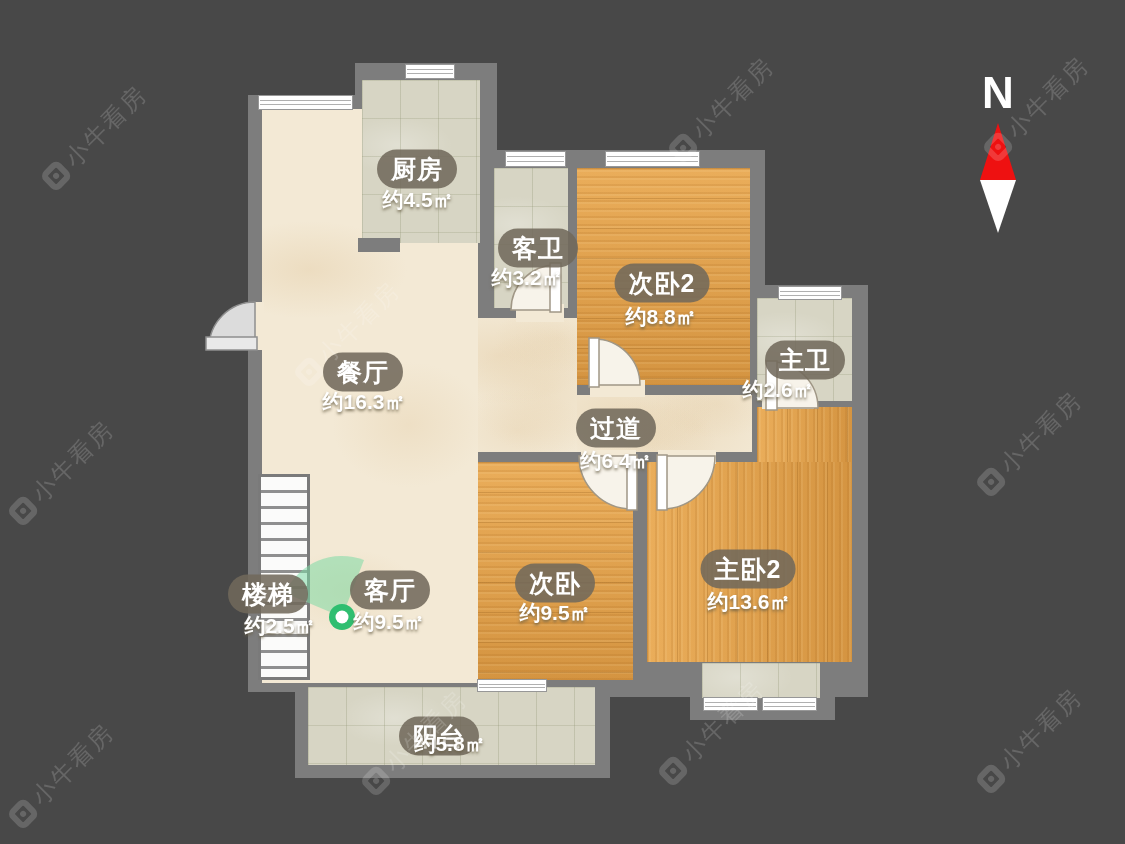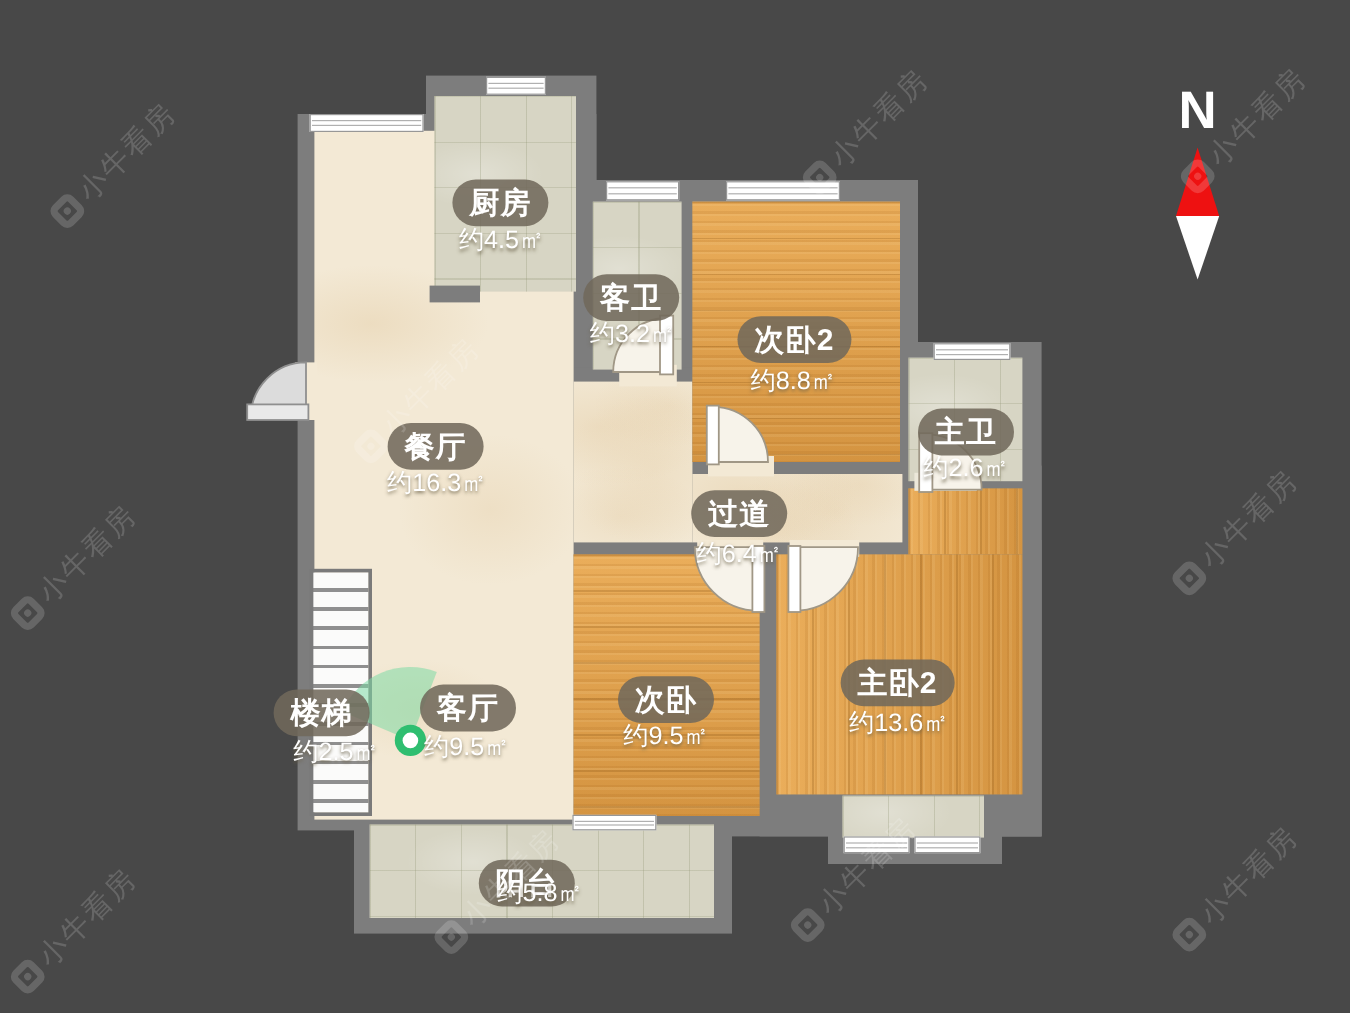--- a/index.html
+++ b/index.html
@@ -27,21 +27,21 @@
   .patch-cream{position:absolute;background:#f3e9d5;}
   .patch-tilelight{position:absolute;background:#ece8da;}
   .win{position:absolute;background:#ffffff;border:1px solid #979797;box-sizing:border-box;}
   .win i{position:absolute;left:1px;right:1px;height:1px;background:#b0b0b0;}
   .win i.l1{top:32%;} .win i.l2{top:64%;}
   .stairs{position:absolute;left:258px;top:474px;width:52px;height:206px;box-sizing:border-box;
       border:3px solid #7a7a7a;background:repeating-linear-gradient(180deg,#fbfbfa 0 13px,#8f8f8f 13px 16px);}
   .pill{position:absolute;transform:translate(-50%,-50%);background:rgba(112,105,91,.87);
       color:#fff;font-size:25px;font-weight:600;padding:3px 14px;border-radius:22px;
       white-space:nowrap;letter-spacing:1px;z-index:30;}
-  .area{position:absolute;transform:translate(-50%,-50%);color:#fff;font-size:21px;font-weight:400;
+  .area{position:absolute;transform:translate(-50%,-50%);color:#fff;font-size:21px;font-weight:700;
       white-space:nowrap;text-shadow:0 2px 3px rgba(105,95,70,.85);z-index:30;}
   .north-n{position:absolute;left:976px;top:68px;width:44px;text-align:center;color:#fff;
       font-size:44px;font-weight:700;z-index:30;}
   .wm{position:absolute;display:flex;align-items:center;gap:6px;transform:translate(-50%,-50%) rotate(-45deg);
       color:rgba(255,255,255,.17);font-size:24px;letter-spacing:2px;white-space:nowrap;z-index:40;pointer-events:none;}
   .wm-logo{display:inline-block;width:24px;height:24px;box-sizing:border-box;border:6px solid currentColor;
       border-radius:7px;position:relative;}
   .wm-logo::after{content:"";position:absolute;left:3px;top:3px;width:6px;height:6px;border-radius:50%;
       background:currentColor;}
   svg.overlay{position:absolute;left:0;top:0;z-index:20;pointer-events:none;}
@@ -161,28 +161,28 @@
       <polygon points="980,180 998,123 1016,180" fill="#ee1111"></polygon>
       <polygon points="980,180 998,233 1016,180" fill="#ffffff"></polygon>
     </g>
   </svg>
 
   <div class="north-n">N</div>
 
   <div class="pill" style="left:417px;top:169px;">厨房</div>
   <div class="area" style="left:418px;top:200px;">约4.5㎡</div>
 
-  <div class="pill" style="left:526px;top:248px;">客卫</div>
+  <div class="pill" style="left:538px;top:248px;">客卫</div>
   <div class="area" style="left:527px;top:278px;">约3.2㎡</div>
 
   <div class="pill" style="left:662px;top:283px;">次卧2</div>
   <div class="area" style="left:661px;top:317px;">约8.8㎡</div>
 
   <div class="pill" style="left:805px;top:360px;">主卫</div>
-  <div class="area" style="left:805px;top:390px;">约2.6㎡</div>
+  <div class="area" style="left:778px;top:390px;">约2.6㎡</div>
 
   <div class="pill" style="left:363px;top:372px;">餐厅</div>
   <div class="area" style="left:364px;top:402px;">约16.3㎡</div>
 
   <div class="pill" style="left:616px;top:428px;">过道</div>
   <div class="area" style="left:616px;top:461px;">约6.4㎡</div>
 
   <div class="pill" style="left:555px;top:583px;">次卧</div>
   <div class="area" style="left:555px;top:613px;">约9.5㎡</div>
 

